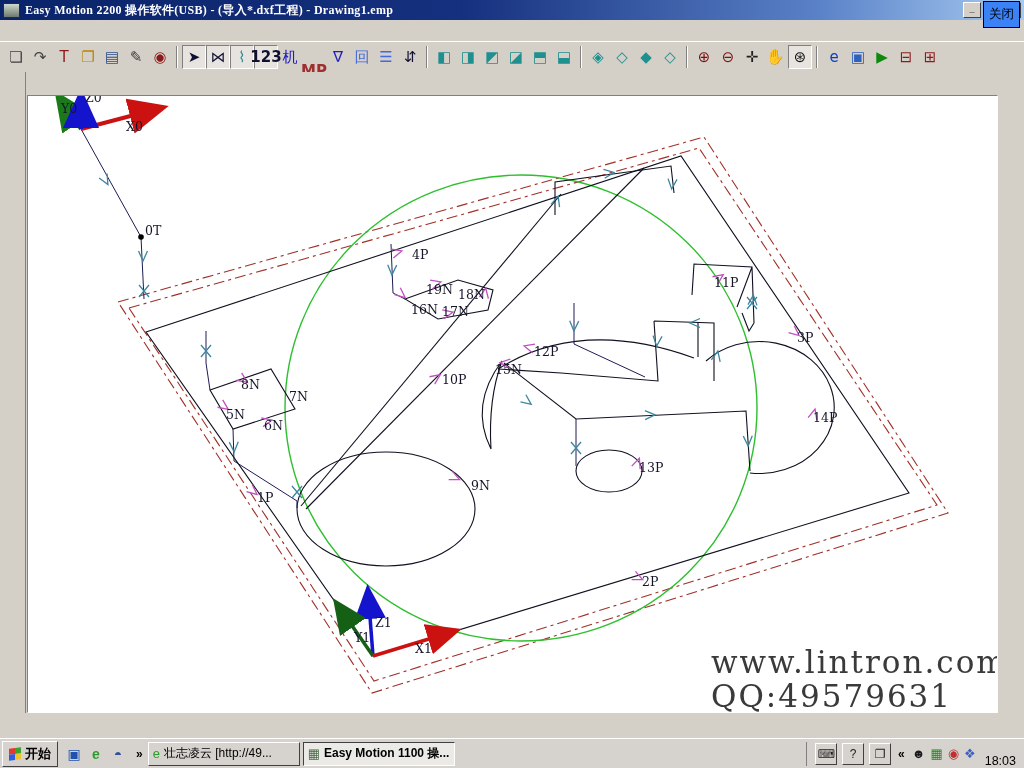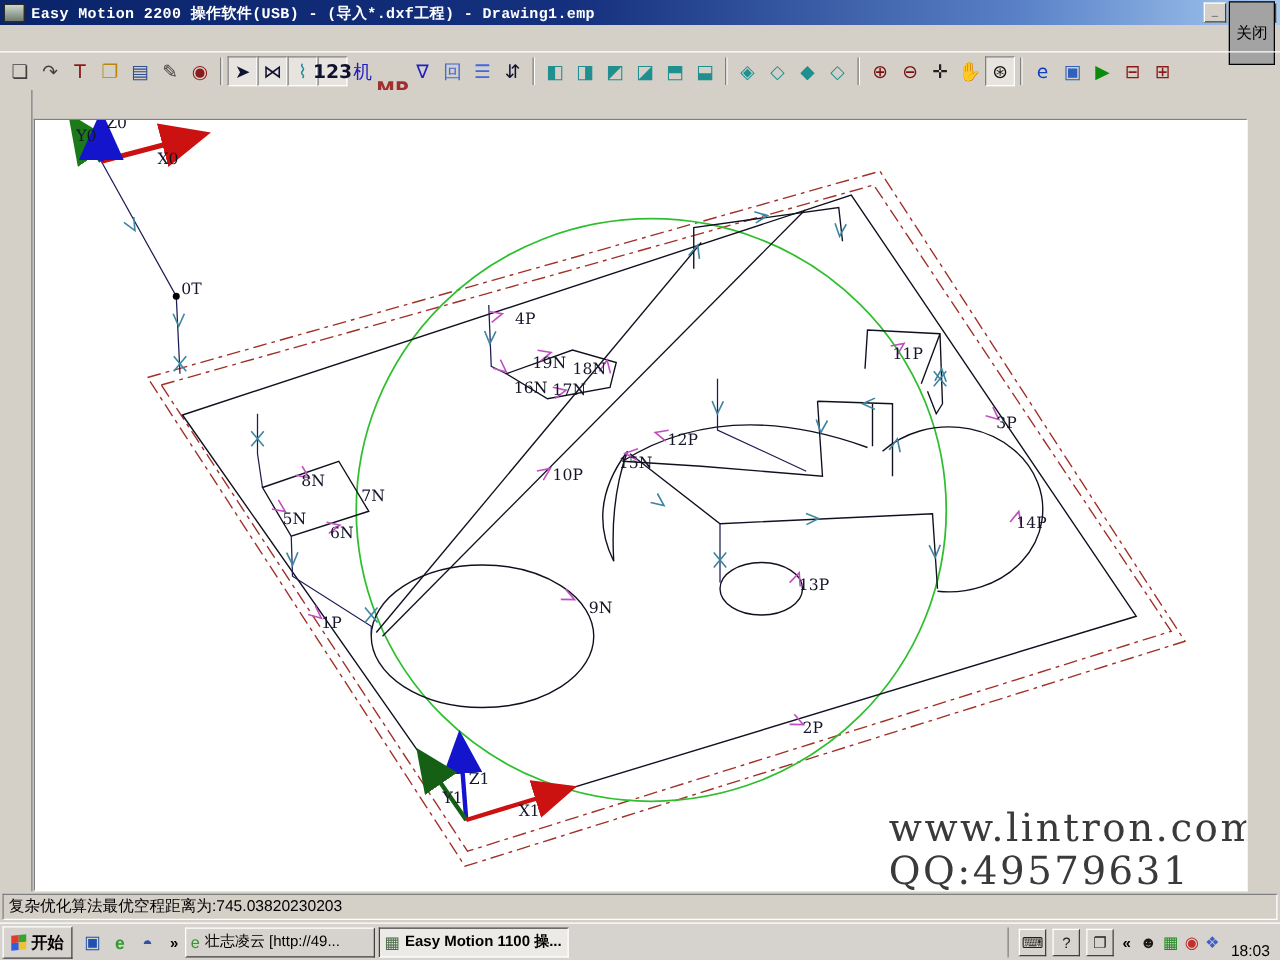--- a/index.html
+++ b/index.html
@@ -4,30 +4,30 @@
 <style>
   html,body{margin:0;padding:0;background:#555;}
   #root{position:relative;width:1024px;height:768px;background:#d4d0c8;overflow:hidden;
         font-family:"Liberation Sans","DejaVu Sans",sans-serif;-webkit-font-smoothing:none;}
   
   .titlebar{position:absolute;left:0;top:0;width:1024px;height:20px;
     background:linear-gradient(90deg,#0a246a 0%,#15307e 45%,#5a82c8 80%,#a6caf0 100%);
     display:flex;align-items:center;padding:0 3px;box-sizing:border-box;}
   .app-icon{width:15px;height:13px;background:linear-gradient(#cfd8cf,#6c7a6c);border:1px solid #2a2a2a;flex:0 0 auto;}
   .title-text{color:#fff;font-weight:bold;font-size:12px;margin-left:5px;white-space:nowrap;
-    font-family:Liberation Mono, monospace;letter-spacing:.3px;}
+    font-family:Liberation Serif, serif;letter-spacing:.3px;}
   .win-btns{margin-left:auto;display:flex;gap:2px;}
   .wbtn{width:16px;height:14px;background:#d4d0c8;border:1px solid;border-color:#fff #404040 #404040 #fff;
     font-size:9px;line-height:12px;text-align:center;font-weight:bold;color:#000;}
   
   .menubar{position:absolute;left:0;top:20px;width:1024px;height:21px;display:flex;align-items:center;
     padding-left:2px;box-sizing:border-box;font-size:12.5px;}
   .menu-item{padding:2px 8px;white-space:nowrap;}
-  .menu-close{position:absolute;right:4px;top:1px;border:1px solid #000;padding:16px 5px;font-size:12.5px;
-    background:#a3a3a3;line-height:17px;}
+  .menu-close{position:absolute;right:4px;top:1px;border:1px solid #000;padding:4px 5px;font-size:12.5px;
+    background:#3b82f6;line-height:17px;}
   
   .toolbar{position:absolute;left:0;top:41px;width:1024px;height:31px;display:flex;align-items:center;
     padding-left:4px;box-sizing:border-box;border-top:1px solid #fff;}
   .tb-group{display:flex;align-items:center;}
   .tb-btn{width:24px;height:24px;margin:0;padding:0;background:transparent;border:1px solid transparent;
     display:flex;align-items:center;justify-content:center;font-size:15px;line-height:1;
     font-family:"DejaVu Sans",sans-serif;}
   .tb-btn.pressed{border-color:#808080 #fff #fff #808080;background:#e7e4df;}
   .tb-btn .g{pointer-events:none;}
   .tb-btn .small{font-size:15px;font-weight:bold;letter-spacing:0;}
@@ -355,23 +355,20 @@
             <text x="457" y="298" class="cadtext">18N</text>
             <text x="425" y="293" class="cadtext">19N</text>
           </g>
 
         <text class="wm" x="710" y="672" font-size="31">www.lintron.com.cn</text>
         <text class="wm" x="710" y="706" font-size="31">QQ:49579631</text>
       </svg>
     </div>
   </div>
 
-  <div class="statusbar">
-    <div class="status-panel">复杂优化算法最优空程距离为:745.03820230203</div>
-  </div>
 
   <div class="taskbar">
     <div class="start-btn">
       <span class="flag">
           <i></i>
           <i></i>
           <i></i>
           <i></i>
         </span>
       <span>开始</span>

